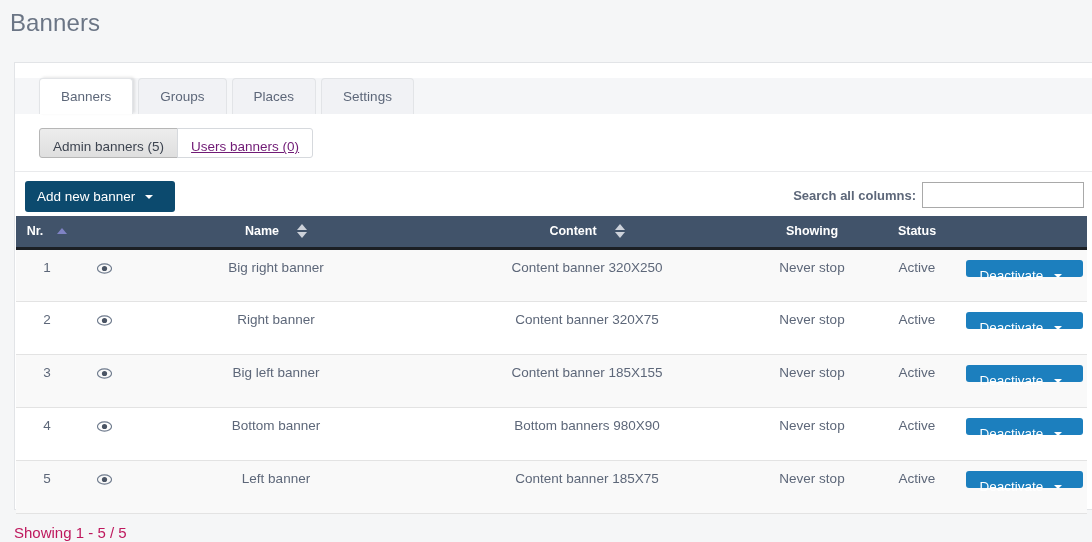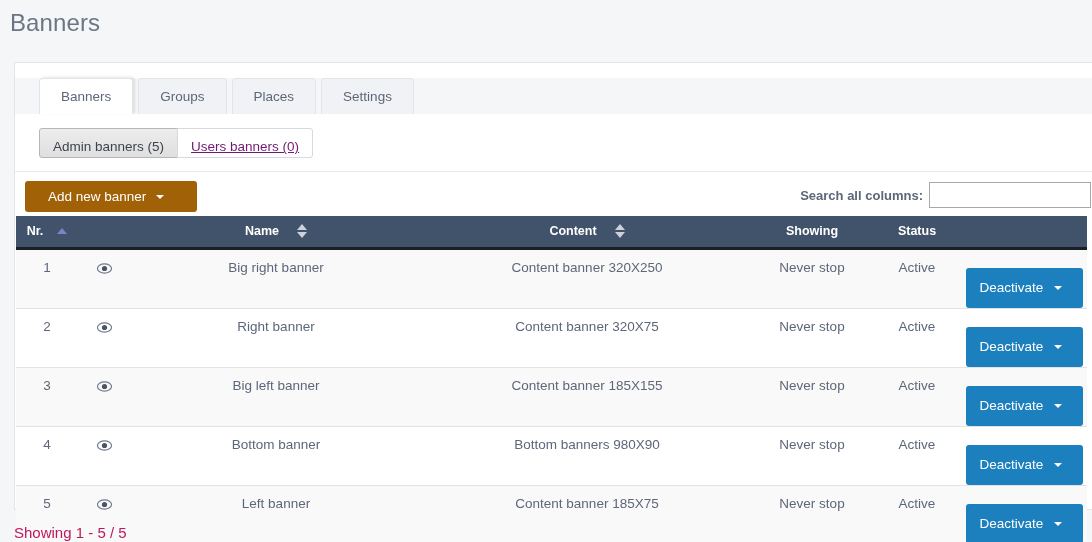--- a/index.html
+++ b/index.html
@@ -102,24 +102,24 @@
   
   .toolbar {
     position: relative;
     height: 44px;
     padding: 9px 0 0 10px;
   }
   .btn-blue {
     display: inline-block;
     height: 31px;
     line-height: 31px;
-    padding: 0 23px;
+    padding: 0 12px;
     font-size: 13.5px;
     color: #ffffff;
-    background: #a16207;
+    background: #0c4a6e;
     border: none;
     border-radius: 3px;
     cursor: pointer;
     white-space: nowrap;
   }
   .btn-blue .caret-sep {
     display: inline-block;
     width: 28px;
     text-align: center;
   }
@@ -127,21 +127,21 @@
     display: inline-block;
     width: 0; height: 0;
     border-left: 4px solid transparent;
     border-right: 4px solid transparent;
     border-top: 4px solid #ffffff;
     vertical-align: middle;
   }
 
   .search-wrap {
     position: absolute;
-    right: 1px; top: 10px;
+    right: 8px; top: 10px;
     font-size: 13px;
     color: #5d6779;
     font-weight: bold;
     white-space: nowrap;
   }
   .search-wrap label { margin-right: 6px; vertical-align: middle; }
   .search-input {
     width: 162px;
     height: 26px;
     vertical-align: middle;
@@ -219,24 +219,24 @@
     display: inline-block;
     width: 15px; height: 11px;
     position: relative;
     top: 2px;
     cursor: pointer;
   }
 
   .act-cell { padding-top: 0 !important; }
   .btn-deact {
     display: inline-block;
-    height: 40px;
+    height: 17px;
     line-height: 31px;
     padding: 0 10px 0 14px;
-    margin-top: 18px;
+    margin-top: 10px;
     font-size: 13.5px;
     color: #ffffff;
     background: #1c7fbe;
     border: none;
     border-radius: 3px;
     cursor: pointer;
     white-space: nowrap;
   }
   .btn-deact .caret-sep { display: inline-block; width: 30px; text-align: center; }
 

